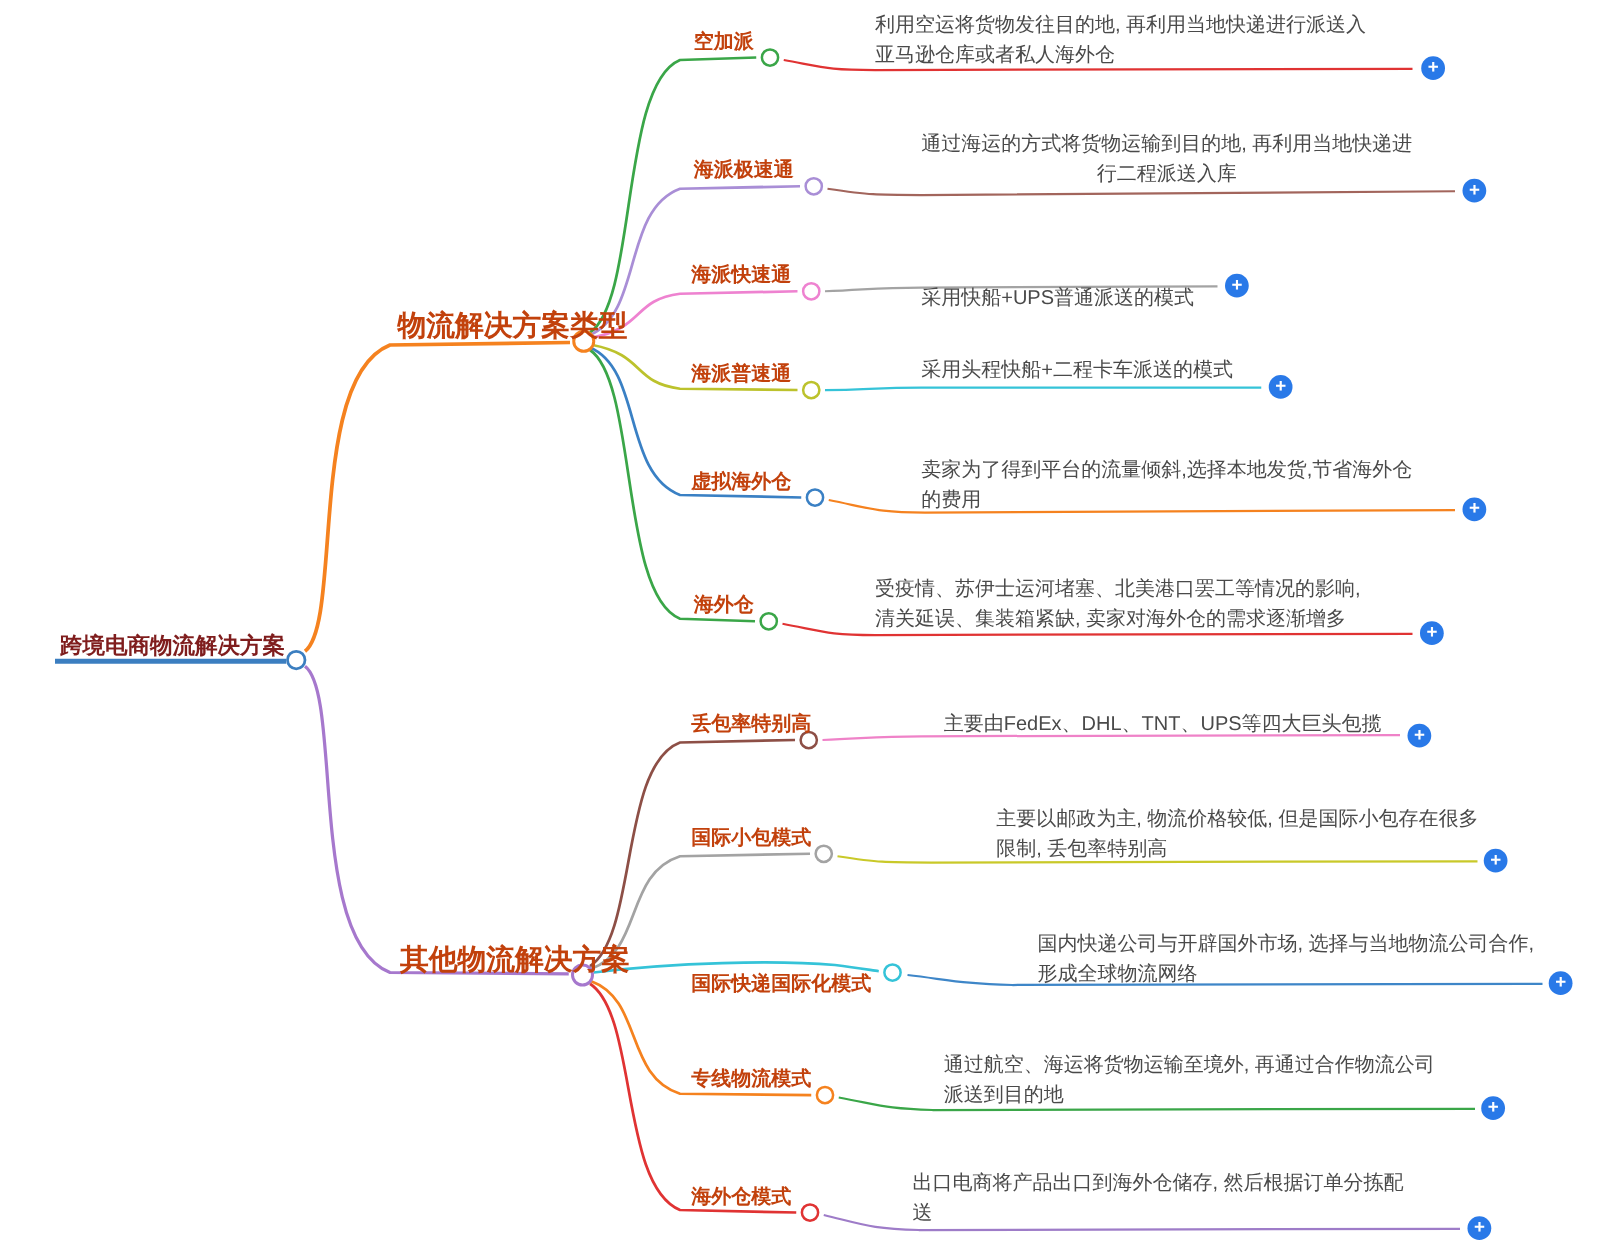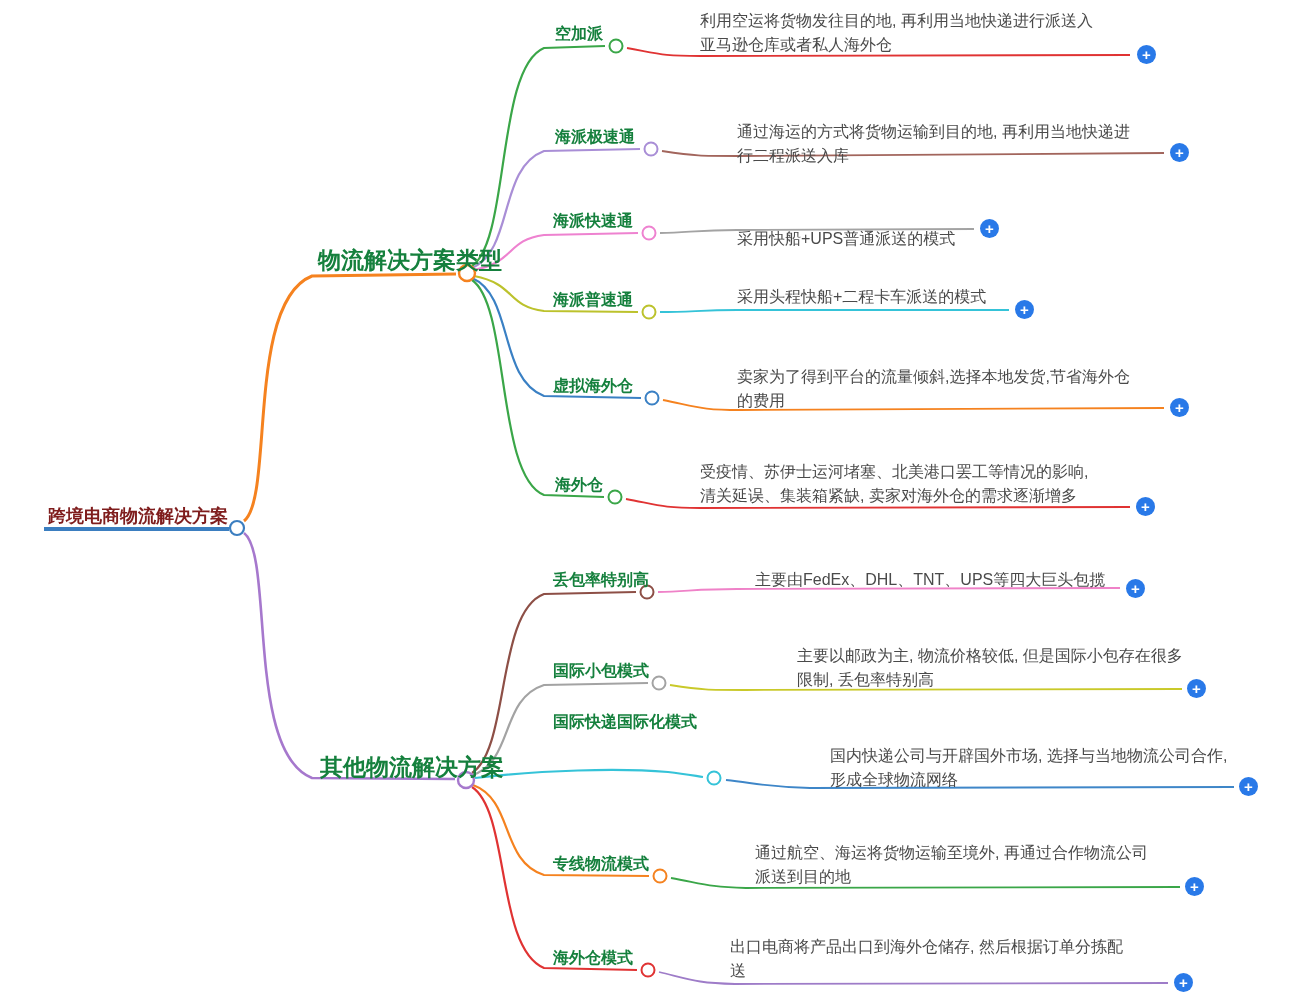--- a/index.html
+++ b/index.html
@@ -1,19 +1,19 @@
 <!DOCTYPE html>
 <html><head>
 <meta charset="utf-8">
 <style>
   html,body{margin:0;padding:0;background:#ffffff;}
   #stage{position:relative;width:1295px;height:1006px;background:#ffffff;overflow:hidden;
          font-family:"Liberation Sans",sans-serif;}
   #wires{position:absolute;left:0;top:0;width:1295px;height:1006px;}
-  .label{position:absolute;font-weight:bold;font-size:16px;line-height:20px;color:#15803d;white-space:nowrap;cursor:pointer;}
+  .label{position:absolute;font-weight:bold;font-size:16px;line-height:20px;color:#c2410c;white-space:nowrap;cursor:pointer;}
   .label.big{font-size:23px;line-height:22px;}
   .label.root{font-size:18px;line-height:22px;color:#7f1d1d;}
   .desc{position:absolute;font-size:16px;line-height:23.5px;color:#4a4a4a;white-space:pre-line;cursor:pointer;}
   .plus{position:absolute;width:19px;height:19px;border-radius:50%;background:#2979e8;color:#ffffff;
         display:flex;align-items:center;justify-content:center;font-size:15px;font-weight:bold;line-height:1;
         cursor:pointer;user-select:none;}
   .plus span{transform:translateY(-0.5px);}
 </style>
 </head>
 <body>
@@ -75,32 +75,32 @@
 
   <div class="label" style="left:555px;top:24px;">空加派</div>
   <div class="label" style="left:555px;top:127px;">海派极速通</div>
   <div class="label" style="left:553px;top:211px;">海派快速通</div>
   <div class="label" style="left:553px;top:290px;">海派普速通</div>
   <div class="label" style="left:553px;top:376px;">虚拟海外仓</div>
   <div class="label" style="left:555px;top:475px;">海外仓</div>
 
   <div class="desc" style="left:700px;top:9px;">利用空运将货物发往目的地, 再利用当地快递进行派送入
 亚马逊仓库或者私人海外仓</div>
-  <div class="desc" style="left:737px;top:120px;">通过海运的方式将货物运输到目的地, 再利用当地快递进
+  <div class="desc" style="left:737px;top:104px;text-align:center;">通过海运的方式将货物运输到目的地, 再利用当地快递进
 行二程派送入库</div>
   <div class="desc" style="left:737px;top:206px;margin-top:21px;">采用快船+UPS普通派送的模式</div>
   <div class="desc" style="left:737px;top:285px;">采用头程快船+二程卡车派送的模式</div>
   <div class="desc" style="left:737px;top:365px;">卖家为了得到平台的流量倾斜,选择本地发货,节省海外仓
 的费用</div>
   <div class="desc" style="left:700px;top:460px;">受疫情、苏伊士运河堵塞、北美港口罢工等情况的影响,
 清关延误、集装箱紧缺, 卖家对海外仓的需求逐渐增多</div>
 
   <div class="label" style="left:553px;top:570px;">丢包率特别高</div>
   <div class="label" style="left:553px;top:661px;">国际小包模式</div>
-  <div class="label" style="left:553px;top:712px;">国际快递国际化模式</div>
+  <div class="label" style="left:553px;top:778px;">国际快递国际化模式</div>
   <div class="label" style="left:553px;top:854px;">专线物流模式</div>
   <div class="label" style="left:553px;top:948px;">海外仓模式</div>
 
   <div class="desc" style="left:755px;top:568px;">主要由FedEx、DHL、TNT、UPS等四大巨头包揽</div>
   <div class="desc" style="left:759px;top:644px;margin-left:38px;">主要以邮政为主, 物流价格较低, 但是国际小包存在很多
 限制, 丢包率特别高</div>
   <div class="desc" style="left:810px;top:744px;margin-left:20px;">国内快递公司与开辟国外市场, 选择与当地物流公司合作,
 形成全球物流网络</div>
   <div class="desc" style="left:755px;top:841px;">通过航空、海运将货物运输至境外, 再通过合作物流公司
 派送到目的地</div>

